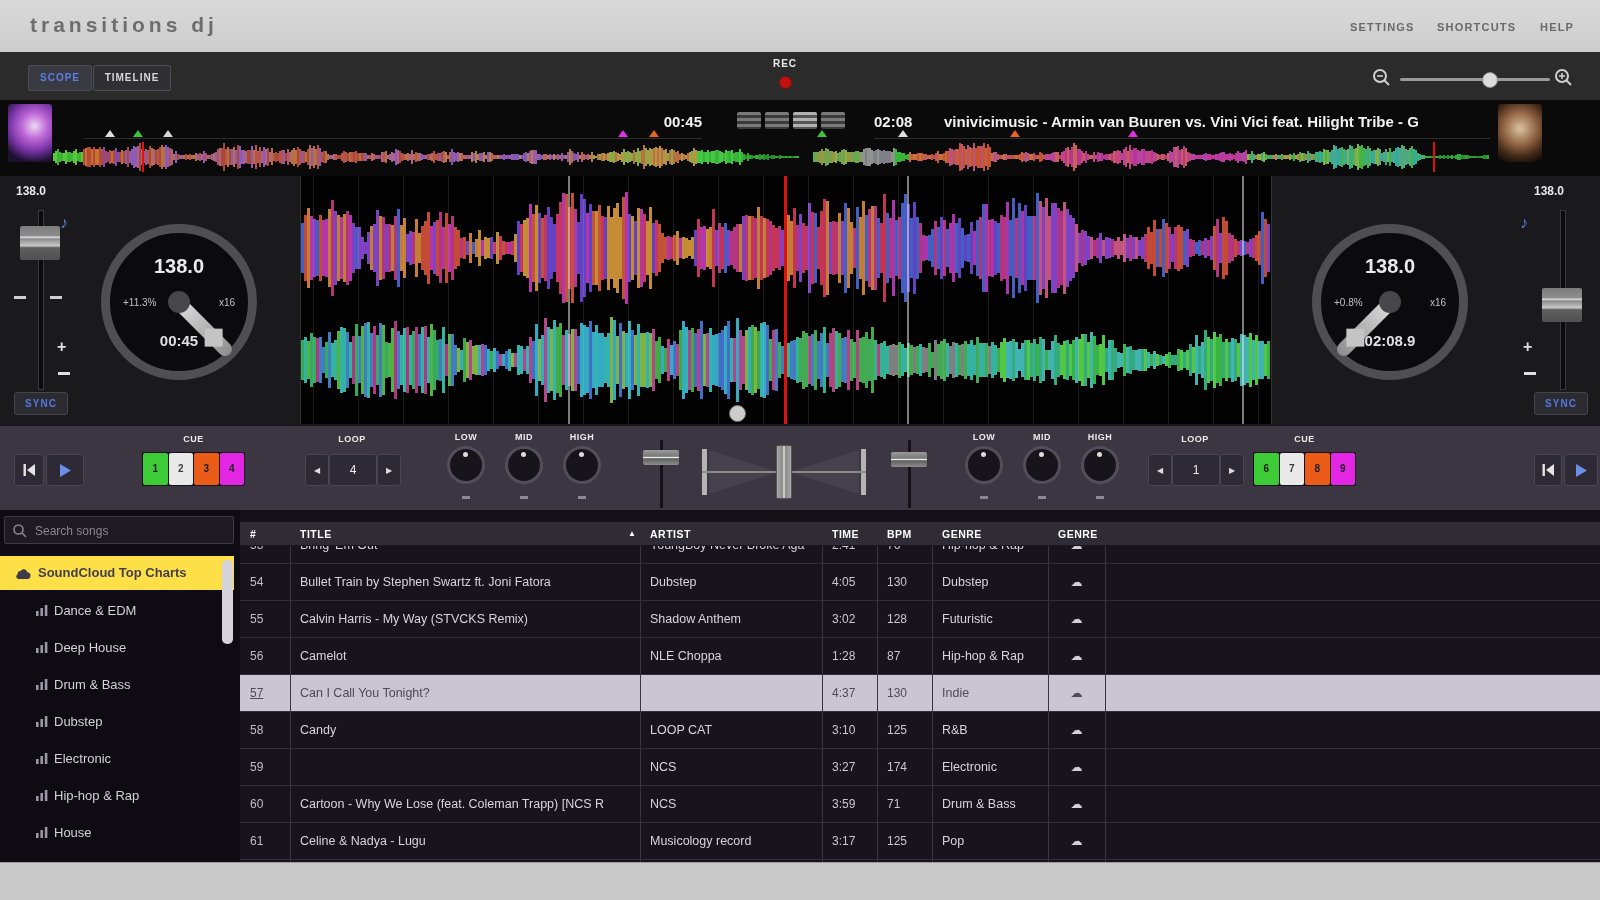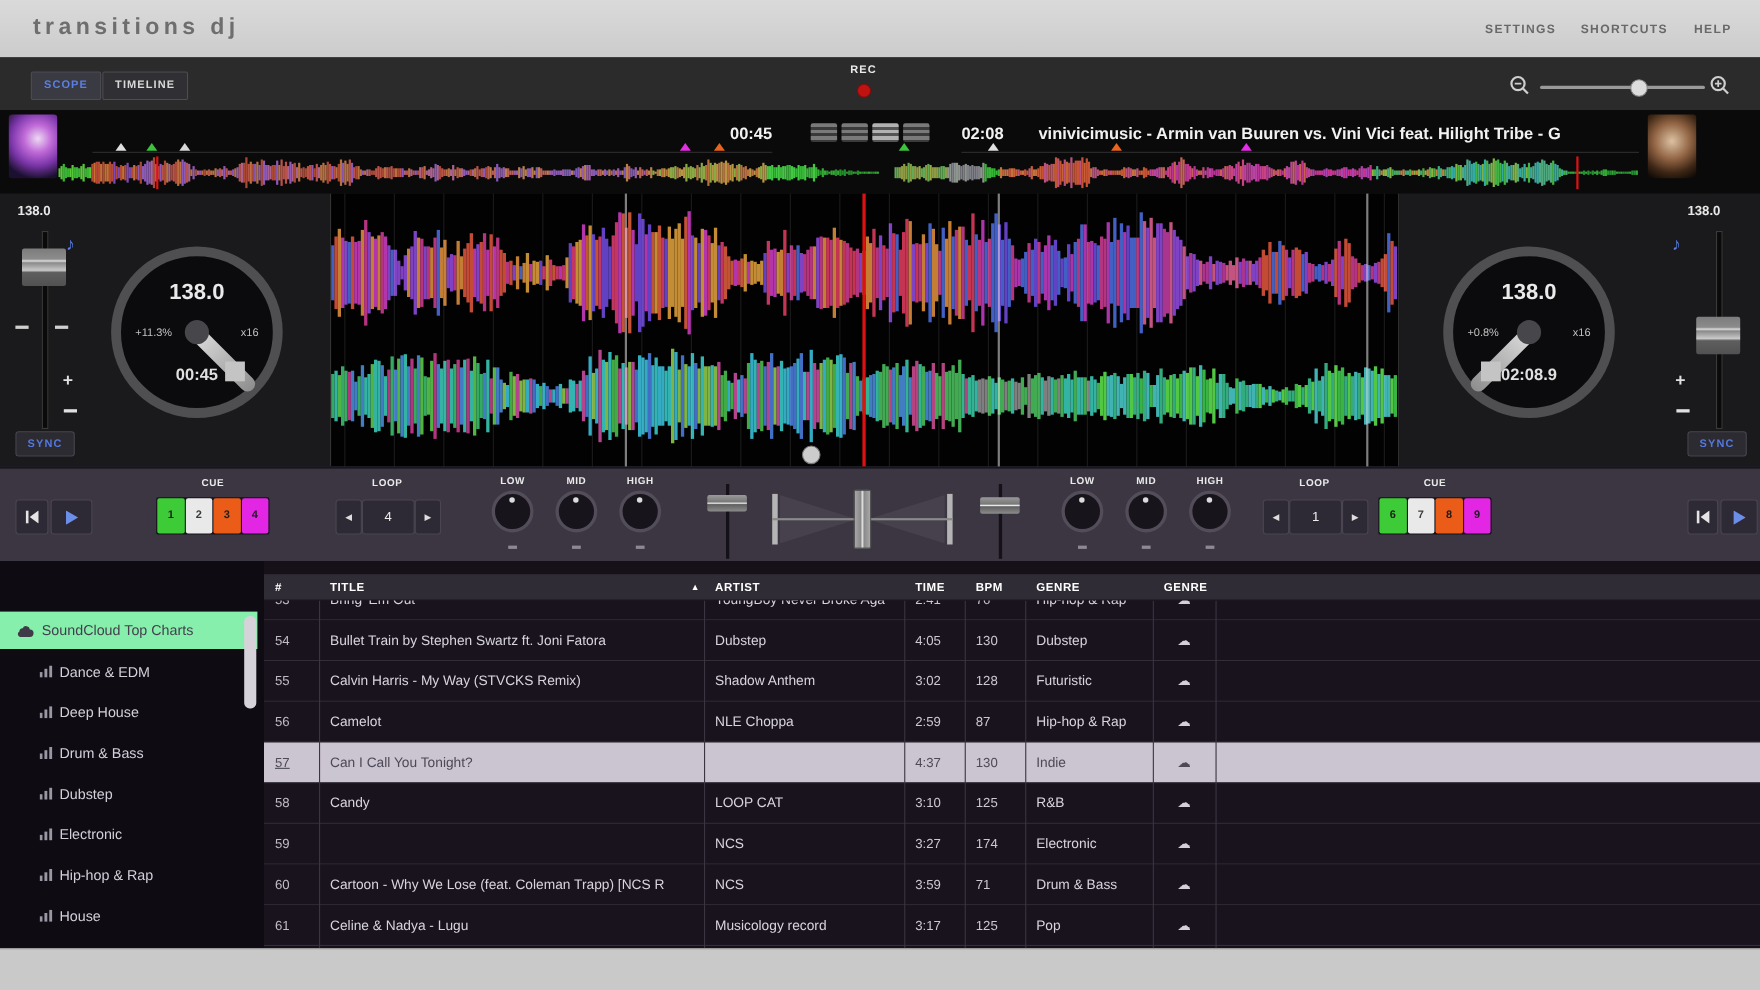--- a/index.html
+++ b/index.html
@@ -79,21 +79,21 @@
   #xline{position:absolute;left:2px;top:28px;width:164px;height:2px;background:#8a8a8a;}
   #xhandle{position:absolute;left:76px;top:2px;width:16px;height:54px;border-radius:2px;background:linear-gradient(90deg,#a8a8a8,#8a8a8a 38%,#e0e0e0 50%,#8a8a8a 62%,#a8a8a8);border:1px solid #555;box-sizing:border-box;z-index:2;}
 
   
   #library{position:absolute;left:0;top:510px;width:1600px;height:352px;background:#161019;}
   #sidebar{position:absolute;left:0;top:0;width:240px;height:352px;background:#0f0b13;}
   #searchbox{position:absolute;left:4px;top:6px;width:230px;height:28px;background:#1d1a21;border:1px solid #3f3b45;border-radius:2px;box-sizing:border-box;}
   #searchbox input{position:absolute;left:28px;top:3px;width:190px;height:20px;background:transparent;border:0;outline:none;color:#c8c4cc;font-size:12px;font-family:"Liberation Sans",sans-serif;}
   #searchbox input::placeholder{color:#8a8791;}
   .pitem{position:absolute;left:0;width:234px;height:37px;line-height:37px;color:#d4d0da;font-size:13px;cursor:pointer;}
-  .pitem.sel{height:34px;line-height:34px;background:#86efac;color:#443f4c;font-weight:normal;}
+  .pitem.sel{height:34px;line-height:34px;background:#fde047;color:#443f4c;font-weight:bold;}
   .pitem .picon{position:absolute;top:0;height:100%;display:flex;align-items:center;}
   .pitem .plabel{position:absolute;white-space:nowrap;}
   #sthumb{position:absolute;left:222px;top:50px;width:11px;height:84px;background:#d6d2da;border-radius:5px;}
   #thead{position:absolute;left:240px;top:12px;width:1360px;height:24px;background:#2f2c35;border-bottom:1px solid #1a171f;box-sizing:border-box;}
   .hcell{position:absolute;top:0;height:24px;line-height:24px;font-size:10.5px;font-weight:bold;letter-spacing:.5px;color:#fff;white-space:nowrap;}
   #sortarrow{position:absolute;left:388px;top:0;height:24px;line-height:24px;font-size:8px;color:#fff;}
   #trows{position:absolute;left:240px;top:36px;width:1360px;height:316px;overflow:hidden;}
   .trow{position:relative;width:1360px;height:37px;background:#18131d;border-bottom:1px solid #322e3a;box-sizing:border-box;}
   .trow.sel{background:#cbc5d1;}
   .tcell{position:absolute;top:0;height:36px;line-height:36px;font-size:12.5px;color:#d8d4de;padding-left:10px;box-sizing:border-box;white-space:nowrap;overflow:hidden;}
@@ -1712,20 +1712,27 @@
     </div>
     <div class="mbtn" style="left:1564px;top:28px;width:32px">
       <svg width="12" height="13" viewBox="0 0 12 13">
           <path d="M1 0 L12 6.5 L1 13 Z" fill="#6b8fe8"></path>
         </svg>
     </div>
   </div>
 
   <div id="library">
     <div id="sidebar">
+      <div id="searchbox">
+        <svg style="position:absolute;left:7px;top:6px" width="16" height="16">
+            <circle cx="6.5" cy="6.5" r="4.5" fill="none" stroke="#8a8791" stroke-width="1.6"></circle>
+            <line x1="10" y1="10" x2="14" y2="14" stroke="#8a8791" stroke-width="1.6"></line>
+          </svg>
+        <input type="text" placeholder="Search songs" style="">
+      </div>
       <div id="playlist-list">
           <div class="pitem sel" style="top: 46px;">
             <span class="picon" style="left: 14px;">
               <svg width="17" height="12" viewBox="0 0 17 12">
                 <path d="M13.2 5.2 A3.5 3.5 0 0 0 6.6 4.1 A3.1 3.1 0 0 0 3.6 7.2 A2.6 2.6 0 0 0 4.2 12 L13 12 A3.1 3.1 0 0 0 13.2 5.2 Z" fill="#3f3a48"></path>
               </svg>
             </span>
             <span class="plabel" style="left: 38px;">SoundCloud Top Charts</span>
           </div>
           <div class="pitem" style="top: 82px;">
@@ -1837,21 +1844,21 @@
           <span class="tcell" style="left: 400px; width: 182px;">Shadow Anthem</span>
           <span class="tcell dim" style="left: 582px; width: 55px;">3:02</span>
           <span class="tcell dim" style="left: 637px; width: 55px;">128</span>
           <span class="tcell" style="left: 692px; width: 116px;">Futuristic</span>
           <span class="tcell link" style="left: 808px; width: 57px;">☁</span>
         </div>
         <div class="trow">
           <span class="tcell num" style="left: 0px; width: 50px;">56</span>
           <span class="tcell" style="left: 50px; width: 350px;">Camelot</span>
           <span class="tcell" style="left: 400px; width: 182px;">NLE Choppa</span>
-          <span class="tcell dim" style="left: 582px; width: 55px;">2:59</span>
+          <span class="tcell dim" style="left: 582px; width: 55px;">1:28</span>
           <span class="tcell dim" style="left: 637px; width: 55px;">87</span>
           <span class="tcell" style="left: 692px; width: 116px;">Hip-hop &amp; Rap</span>
           <span class="tcell link" style="left: 808px; width: 57px;">☁</span>
         </div>
         <div class="trow sel">
           <span class="tcell num" style="left: 0px; width: 50px; text-decoration: underline;">57</span>
           <span class="tcell" style="left: 50px; width: 350px;">Can I Call You Tonight?</span>
           <span class="tcell dim" style="left: 582px; width: 55px;">4:37</span>
           <span class="tcell dim" style="left: 637px; width: 55px;">130</span>
           <span class="tcell" style="left: 692px; width: 116px;">Indie</span>

